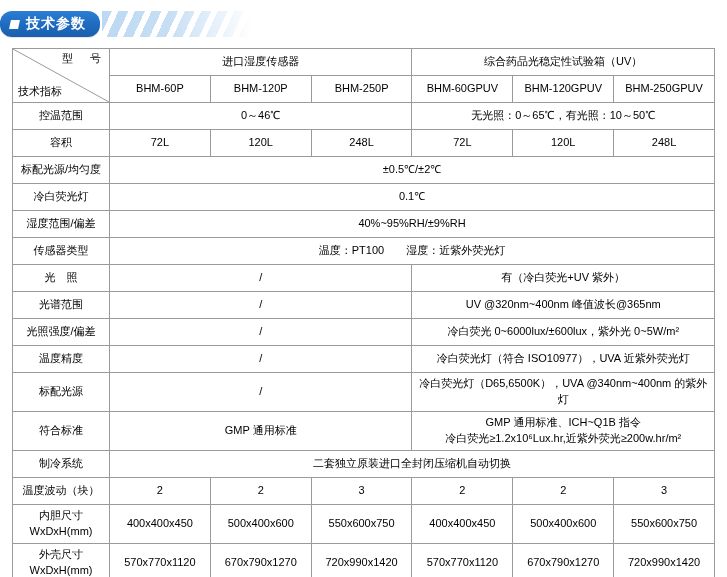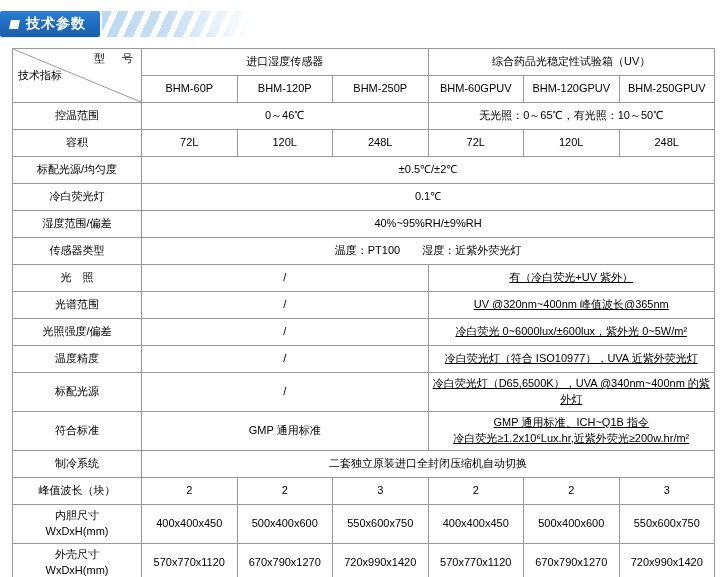--- a/index.html
+++ b/index.html
@@ -27,21 +27,21 @@
     position: relative;
     display: flex;
     align-items: center;
     height: 26px;
     background: linear-gradient(to bottom, #2b7fd4 0%, #1f6cc0 50%, #1a5fae 100%);
     color: #ffffff;
     font-size: 14px;
     font-weight: bold;
     padding: 0 14px 0 10px;
     letter-spacing: 1px;
-    border-radius: 2px;
+    border-radius: 12px;
     box-shadow: 0 1px 0 rgba(0,0,0,0.1);
   }
   .banner-title .bullet {
     width: 9px;
     height: 9px;
     background: #ffffff;
     margin-right: 7px;
     display: inline-block;
     transform: skewX(-12deg);
   }
@@ -78,44 +78,43 @@
     line-height: 1.45;
     height: 20px;
   }
   td.lbl {
     width: 96px;
     white-space: nowrap;
   }
   td.left {
     text-align: left;
     padding-left: 6px;
-    text-decoration: underline;
   }
   
   .corner {
     position: relative;
     height: 40px;
-    padding: 16px !important;
+    padding: 0 !important;
   }
   .corner .diag {
     position: absolute;
     left: 0; top: 0;
     width: 100%; height: 100%;
   }
   .corner .tr {
     position: absolute;
     right: 5px;
     top: 2px;
     font-size: 11px;
     letter-spacing: 3px;
   }
   .corner .bl {
     position: absolute;
     left: 5px;
-    bottom: 18px;
+    bottom: 2px;
     font-size: 11px;
   }
   .tall { height: 34px; }
   .two-line { line-height: 1.5; }
 </style>
 </head>
 <body>
 
 <div id="page">
 
@@ -207,21 +206,21 @@
           <tr>
             <td class="lbl tall">符合标准</td>
             <td colspan="3" class=" tall two-line">GMP 通用标准</td>
             <td colspan="3" class="left tall two-line">GMP 通用标准、ICH~Q1B 指令<br>冷白荧光≥1.2x10⁶Lux.hr,近紫外荧光≥200w.hr/m²</td>
           </tr>
           <tr>
             <td class="lbl">制冷系统</td>
             <td colspan="6">二套独立原装进口全封闭压缩机自动切换</td>
           </tr>
           <tr>
-            <td class="lbl">峰值波长（块）</td>
+            <td class="lbl">温度波动（块）</td>
             <td>2</td>
             <td>2</td>
             <td>3</td>
             <td>2</td>
             <td>2</td>
             <td>3</td>
           </tr>
           <tr>
             <td class="lbl tall">内胆尺寸<br>WxDxH(mm)</td>
             <td class=" tall two-line">400x400x450</td>

